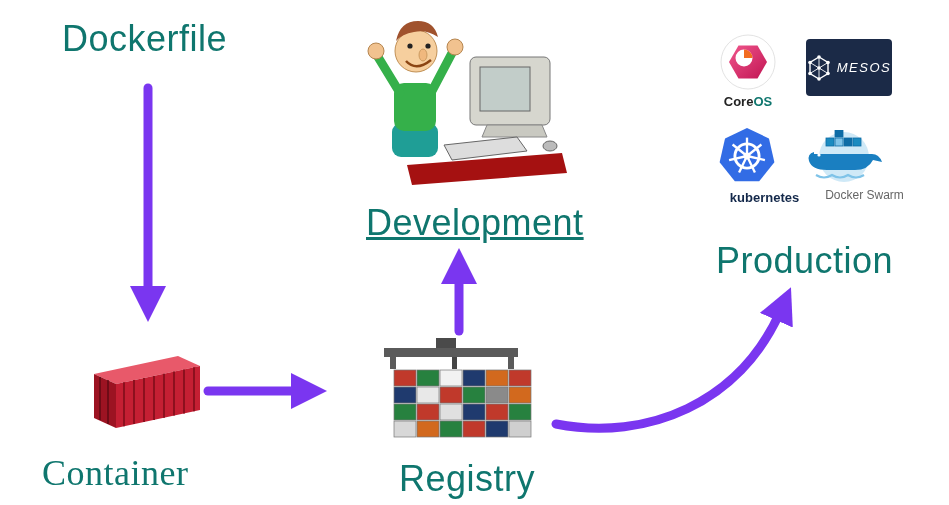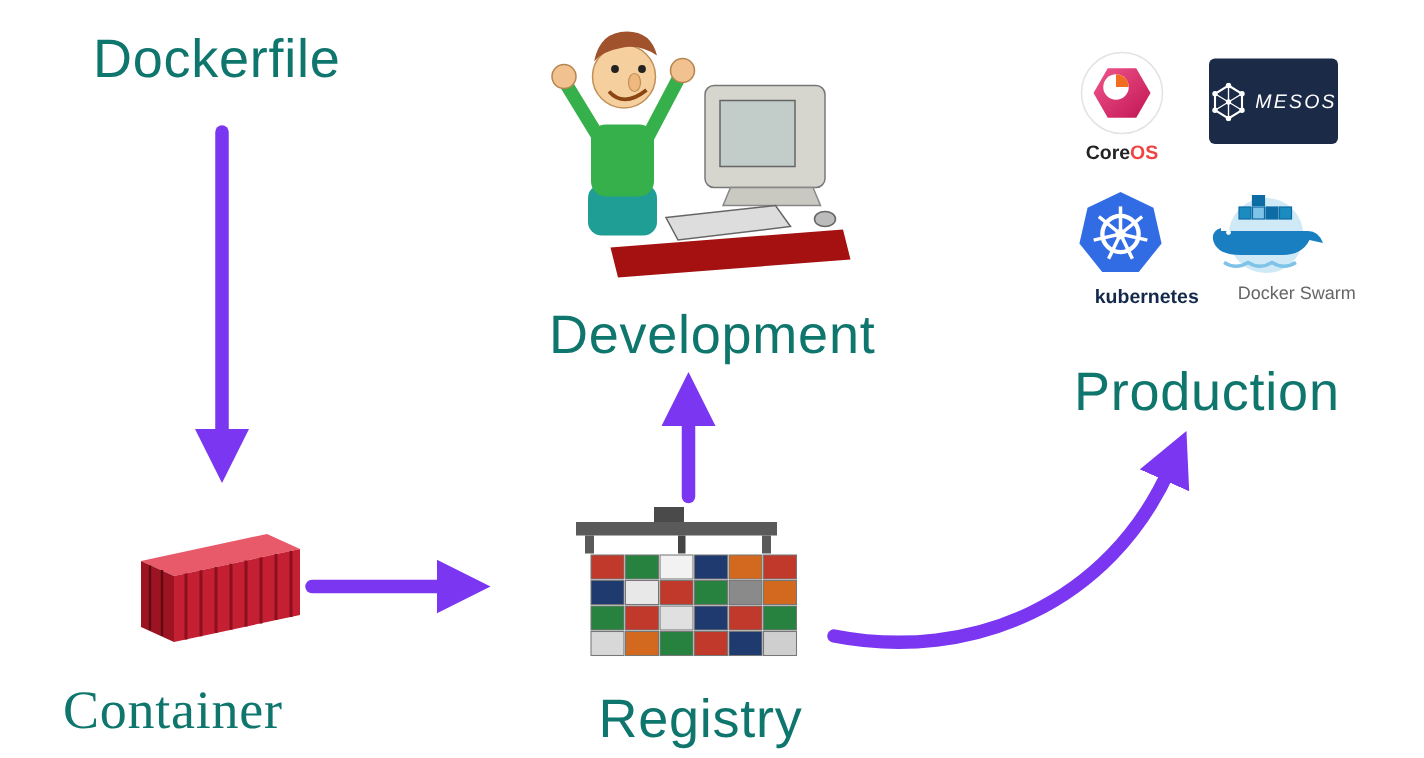--- a/index.html
+++ b/index.html
@@ -11,21 +11,21 @@
   .node-label {
     position:absolute; color:#0f766e; font-size:36px; letter-spacing:0.5px; white-space:nowrap;
   }
   .arrows { position:absolute; left:0; top:0; pointer-events:none; }
 
   
   .logo-block { position:absolute; display:flex; flex-direction:column; align-items:center; }
   .logo-caption { font-size:12px; margin-top:4px; white-space:nowrap; }
   .coreos-caption { font-weight:bold; font-size:13px; }
   .coreos-caption .core { color:#222222;text-align:center; }
-  .coreos-caption .os { color:#ef4444; }
+  .coreos-caption .os { color:#0f766e; }
   .k8s-caption { font-weight:bold; color:#13284a; font-size:13px;margin-left:35px; }
   .swarm-caption { color:#666666; font-size:12px;padding-left:41px; }
   .mesos-box {
     position:absolute; width:86px; height:57px; background:#1b2a47; border-radius:4px;
     display:flex; align-items:center; justify-content:center; gap:6px;font-style:italic;
   }
   .mesos-label { color:#ffffff; font-size:13px; letter-spacing:1.5px; }
 </style>
 </head>
 <body>
@@ -40,21 +40,21 @@
     </defs>
     <line x1="148" y1="88" x2="148" y2="295" stroke="#7a36f0" stroke-width="9" stroke-linecap="round" marker-end="url(#ah)"></line>
     <line x1="208" y1="391" x2="300" y2="391" stroke="#7a36f0" stroke-width="9" stroke-linecap="round" marker-end="url(#ah)"></line>
     <line x1="459" y1="331" x2="459" y2="275" stroke="#7a36f0" stroke-width="9" stroke-linecap="round" marker-end="url(#ah)"></line>
     <path d="M556 424 C 648 442 740 402 780 312" fill="none" stroke="#7a36f0" stroke-width="9" stroke-linecap="round" marker-end="url(#ah)"></path>
   </svg>
 
   <div class="node-label" style="left:62px; top:18px;">Dockerfile</div>
   <div class="node-label" style="left:42px; top:452px;font-family:Liberation Serif, serif;">Container</div>
   <div class="node-label" style="left:399px; top:458px;">Registry</div>
-  <div class="node-label" style="left:366px; top:202px;">Development</div>
+  <div class="node-label" style="left:366px; top:202px;text-decoration:underline;">Development</div>
   <div class="node-label" style="left:716px; top:240px;">Production</div>
 
   <svg class="abs" style="left:86px; top:346px;" width="122" height="100" viewBox="0 0 122 100">
     <polygon points="8,28 92,10 114,20 30,38" fill="#e8596a"></polygon>
     <polygon points="8,28 30,38 30,82 8,72" fill="#9c1322"></polygon>
     <polygon points="30,38 114,20 114,64 30,82" fill="#c41f33"></polygon>
     <g stroke="#8c101e" stroke-width="2">
       <line x1="38" y1="36.3" x2="38" y2="80.3"></line>
       <line x1="48" y1="34.1" x2="48" y2="78.1"></line>
       <line x1="58" y1="32" x2="58" y2="76"></line>

